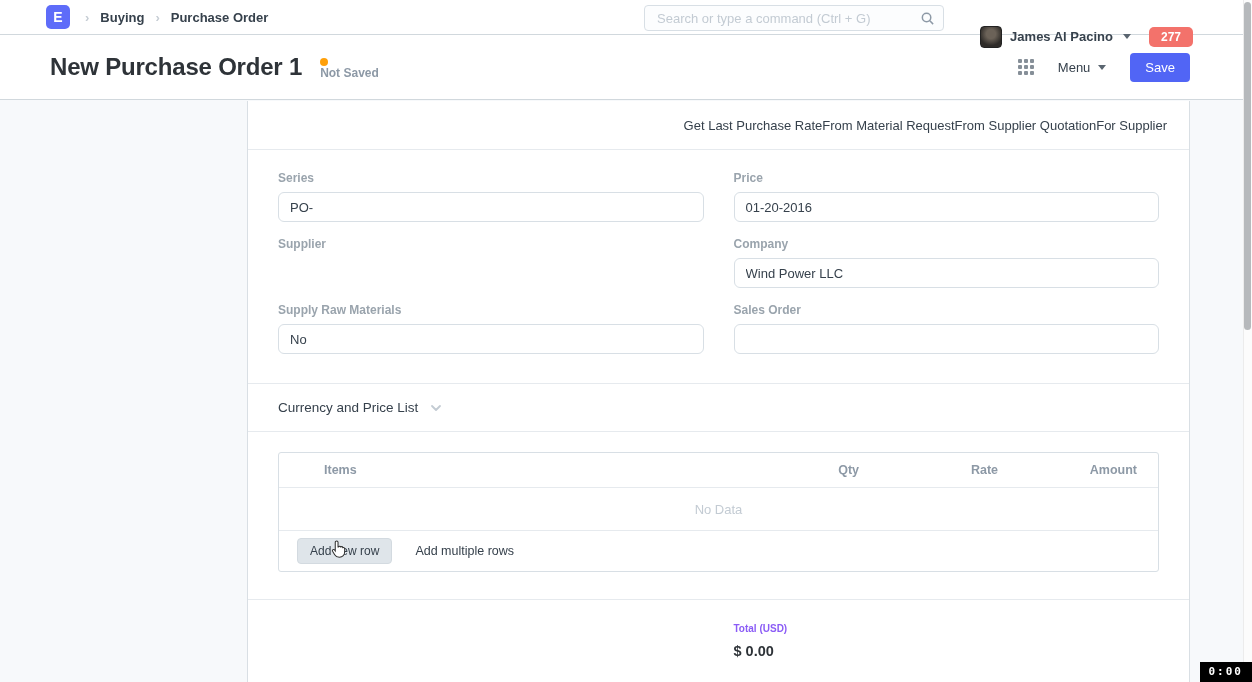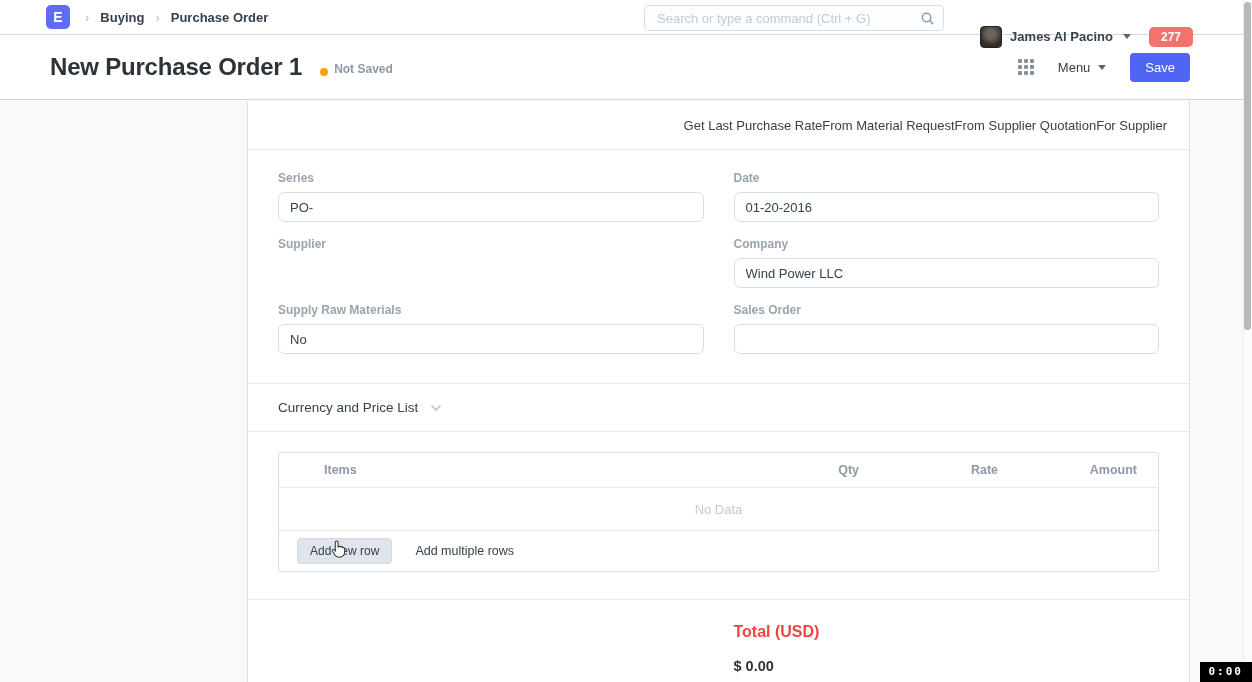--- a/index.html
+++ b/index.html
@@ -51,21 +51,21 @@
     background:#f3726b; color:#fff; font-size:12px; font-weight:700;
     border-radius:5px; padding:3px 12px; cursor:pointer;
   }
 
   
   .page-head {
     height:65px; background:#fff; border-bottom:1px solid #d1d8dd;
     display:flex; align-items:center; padding:0 62px 0 50px;
   }
   .page-title { font-size:24px; font-weight:700; color:#2e3338; letter-spacing:-0.2px; }
-  .indicator { display:flex; align-items:flex-end; gap:6px; margin-left:18px; margin-top:3px; }
+  .indicator { display:flex; align-items:flex-start; margin-left:18px; margin-top:3px;flex-direction:column; }
   .indicator-dot { width:8px; height:8px; border-radius:50%; background:#ffa00a; }
   .indicator-text { font-size:12px; font-weight:700; color:#8d99a6; }
   .head-actions { margin-left:auto; display:flex; align-items:center; gap:24px; }
   .grid-icon { display:grid; grid-template-columns:repeat(3,4px); grid-gap:2px; cursor:pointer; }
   .grid-icon span { width:4px; height:4px; background:#868f98; border-radius:1px; }
   .menu-btn { display:flex; align-items:center; gap:6px; font-size:13px; color:#36414c; cursor:pointer; }
   .save-btn {
     background:#5165f5; color:#fff; border:none; border-radius:4px;
     font-family:inherit; font-size:13px; padding:7px 15px; cursor:pointer;
   }
@@ -114,21 +114,21 @@
   }
   .gt-foot { height:40px; display:flex; align-items:center; padding-left:18px; gap:23px; }
   .add-row-btn {
     background:#dfe5ea; border:1px solid #d3dae0; border-radius:4px;
     font-family:inherit; font-size:12px; color:#36414c; padding:5px 12px; cursor:pointer;
   }
   .add-multiple { font-size:12.5px; color:#36414c; cursor:pointer; }
 
   .totals-section { display:grid; grid-template-columns:1fr 1fr; column-gap:30px; padding:23px 30px; }
   .total-block { grid-column:2; }
-  .total-label { font-size:16px; font-weight:700; color:#ef4444; margin-bottom:17px; }
+  .total-label { font-size:10px; font-weight:700; color:#8b5cf6; margin-bottom:9px; }
   .total-value { font-size:14.5px; font-weight:700; color:#2e3338; }
 
   
   .scroll-track {
     position:absolute; right:0; top:0; width:9px; height:682px;
     background:#fcfcfc; border-left:1px solid #ececec;
   }
   .scroll-thumb {
     position:absolute; right:1px; top:2px; width:7px; height:328px;
     background:#b6b9bc; border-radius:4px; cursor:pointer;
@@ -206,21 +206,21 @@
     <span class="form-action-link">From Supplier Quotation</span>
     <span class="form-action-link">For Supplier</span>
   </div>
 
   <div class="form-grid">
     <div class="field">
       <label>Series</label>
       <input type="text" value="PO-" style="">
     </div>
     <div class="field">
-      <label>Date</label>
+      <label>Price</label>
       <input type="text" value="01-20-2016" style="">
     </div>
     <div class="field">
       <label>Supplier</label>
     </div>
     <div class="field">
       <label>Company</label>
       <input type="text" value="Wind Power LLC" style="">
     </div>
     <div class="field">

